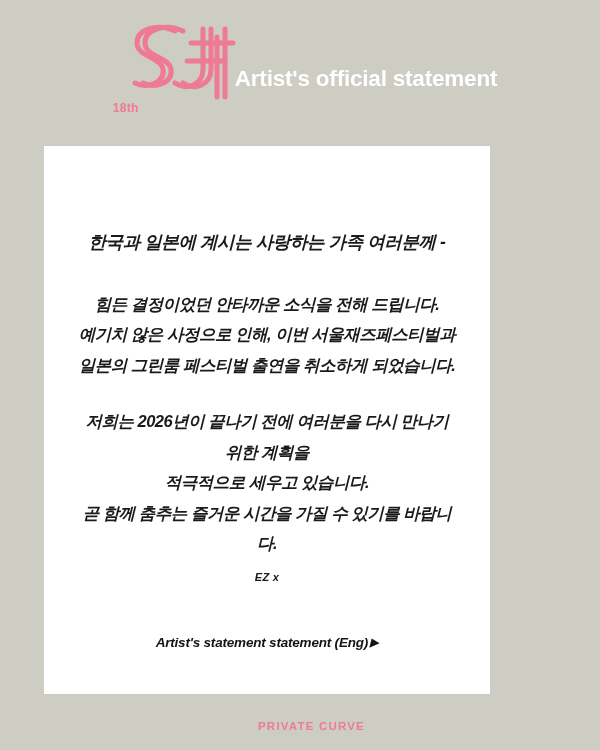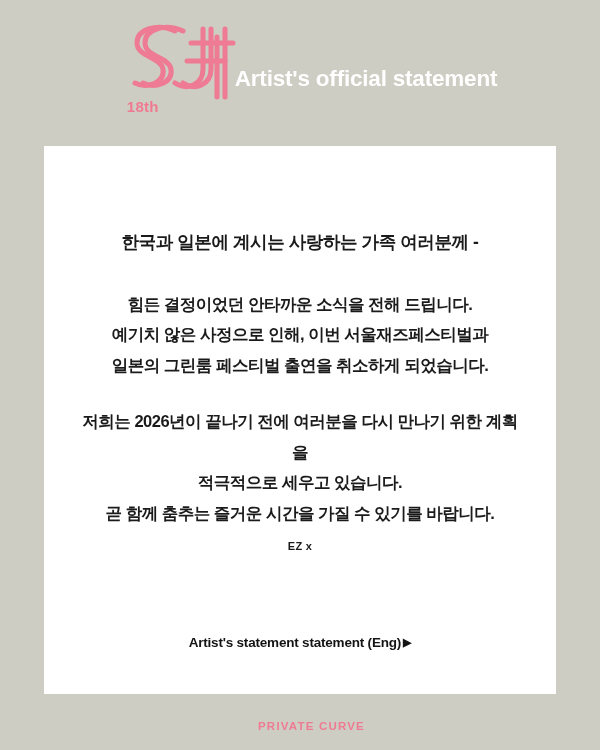--- a/index.html
+++ b/index.html
@@ -30,23 +30,23 @@
     height: 110px;
     flex: 0 0 auto;
   }
   .logo-svg {
     position: absolute;
     left: 0;
     top: 0;
   }
   .logo-year {
     position: absolute;
-    left: 14px;
+    left: 0;
     bottom: 8px;
-    font-size: 15px;
+    font-size: 12px;
     font-weight: 700;
     color: #f07a92;
     letter-spacing: .3px;
   }
   .title-block {
     margin-left: -6px;
     padding-top: 4px;
   }
   .title-ko {
     font-size: 33px;
@@ -64,25 +64,26 @@
     line-height: 1.2;
     margin-top: 16px;
     white-space: nowrap;
   }
 
   
   .card {
     position: absolute;
     left: 44px;
     top: 146px;
-    width: 512px;
+    width: 446px;
     height: 548px;
     background: #ffffff;
     box-sizing: border-box;
     padding: 62px 34px 24px 34px;
+    font-style: italic;
   }
   .statement {
     text-align: center;
     color: #1a1a1a;
   }
   .lead {
     font-size: 17.5px;
     font-weight: 800;
     letter-spacing: -0.4px;
     margin: 22px 0 34px 0;

